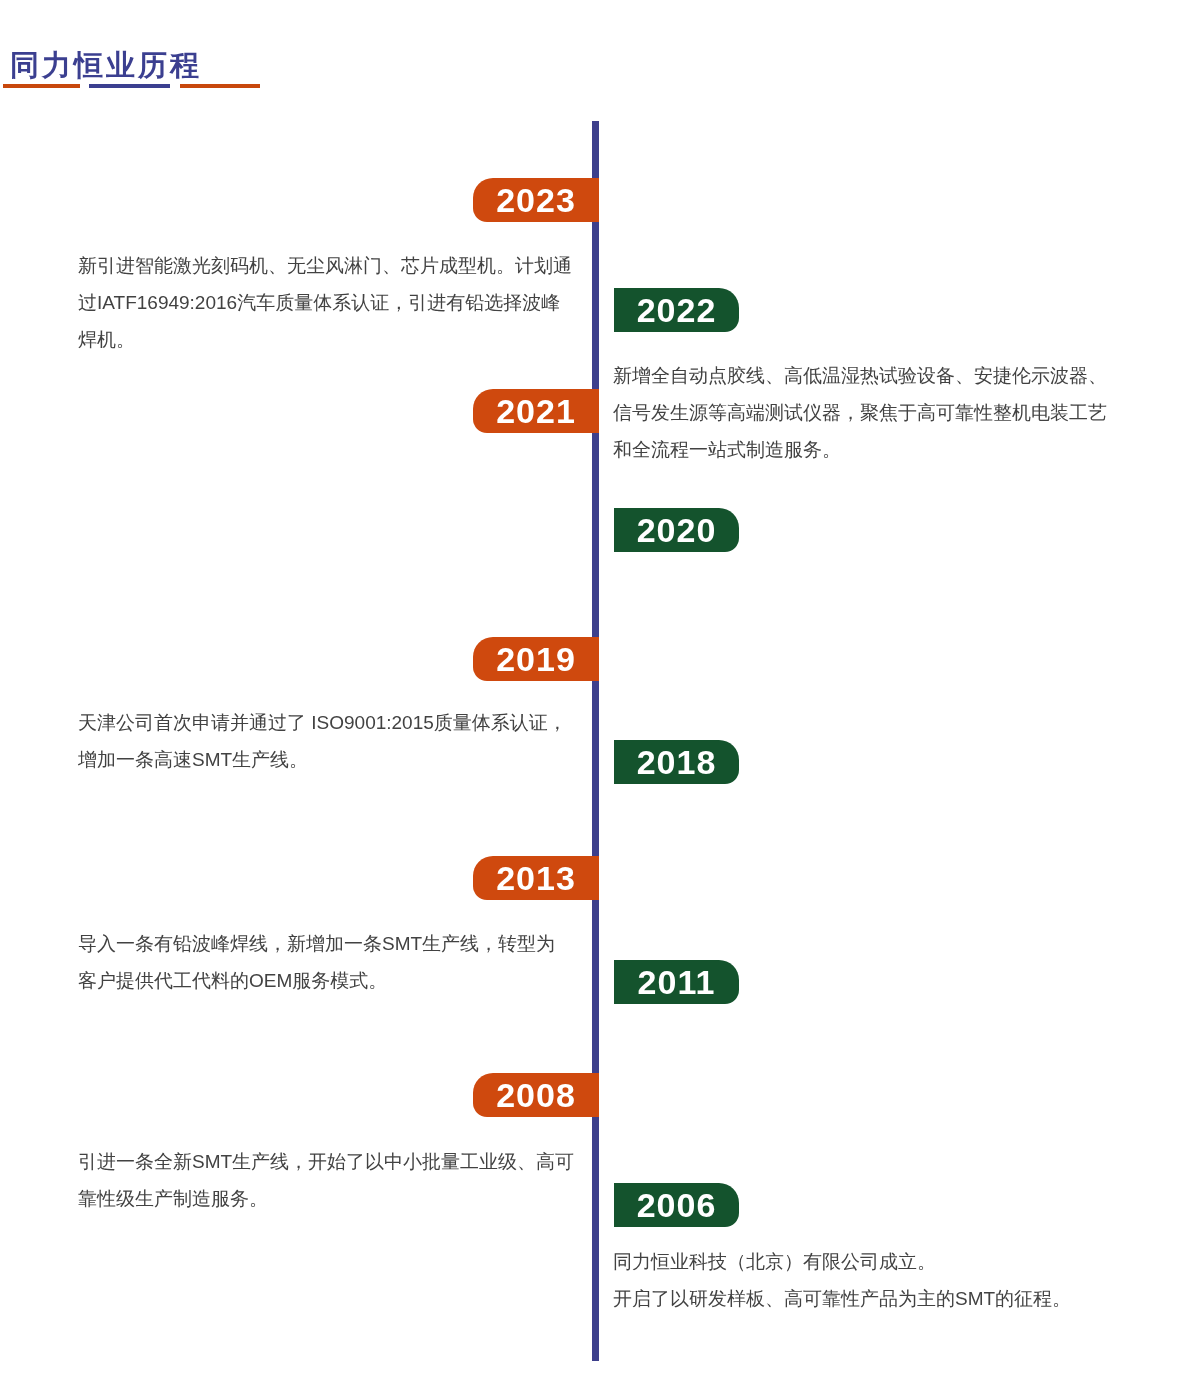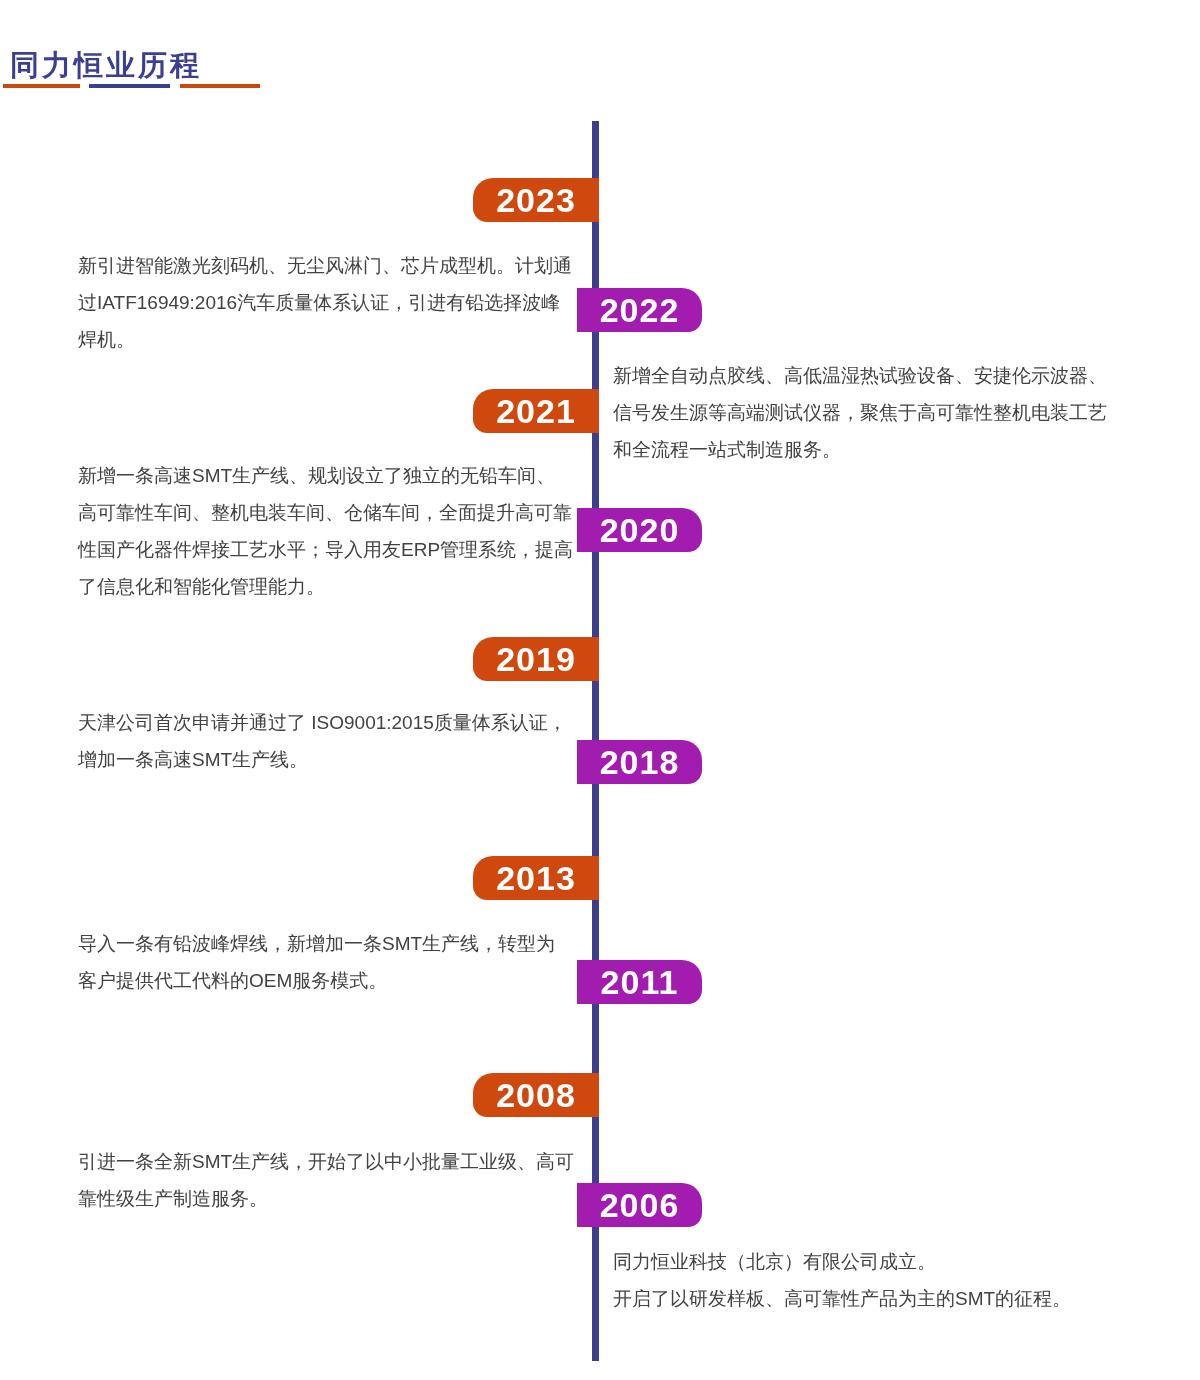--- a/index.html
+++ b/index.html
@@ -55,23 +55,23 @@
     font-weight: 700;
     letter-spacing: 1px;
   }
   .badge.left {
     left: 473px;
     width: 126px;
     background: #cf490e;
     border-radius: 20px 0 0 14px;
   }
   .badge.right {
-    left: 577px;
+    left: 614px;
     width: 125px;
-    background: #a21caf;
+    background: #14532d;
     border-radius: 0 20px 14px 0;
   }
 
   
   .desc {
     position: absolute;
     font-size: 19px;
     line-height: 37px;
     color: #424242;
     white-space: pre-line;
@@ -95,24 +95,20 @@
   <div class="desc left" style="top:247px">新引进智能激光刻码机、无尘风淋门、芯片成型机。计划通
 过IATF16949:2016汽车质量体系认证，引进有铅选择波峰
 焊机。</div>
 
   <div class="badge right" style="top:288px">2022</div>
   <div class="desc right" style="top:357px">新增全自动点胶线、高低温湿热试验设备、安捷伦示波器、
 信号发生源等高端测试仪器，聚焦于高可靠性整机电装工艺
 和全流程一站式制造服务。</div>
 
   <div class="badge left" style="top:389px">2021</div>
-  <div class="desc left" style="top:457px">新增一条高速SMT生产线、规划设立了独立的无铅车间、
-高可靠性车间、整机电装车间、仓储车间，全面提升高可靠
-性国产化器件焊接工艺水平；导入用友ERP管理系统，提高
-了信息化和智能化管理能力。</div>
 
   <div class="badge right" style="top:508px">2020</div>
 
   <div class="badge left" style="top:637px">2019</div>
   <div class="desc left" style="top:704px">天津公司首次申请并通过了 ISO9001:2015质量体系认证，
 增加一条高速SMT生产线。</div>
 
   <div class="badge right" style="top:740px">2018</div>
 
   <div class="badge left" style="top:856px">2013</div>

